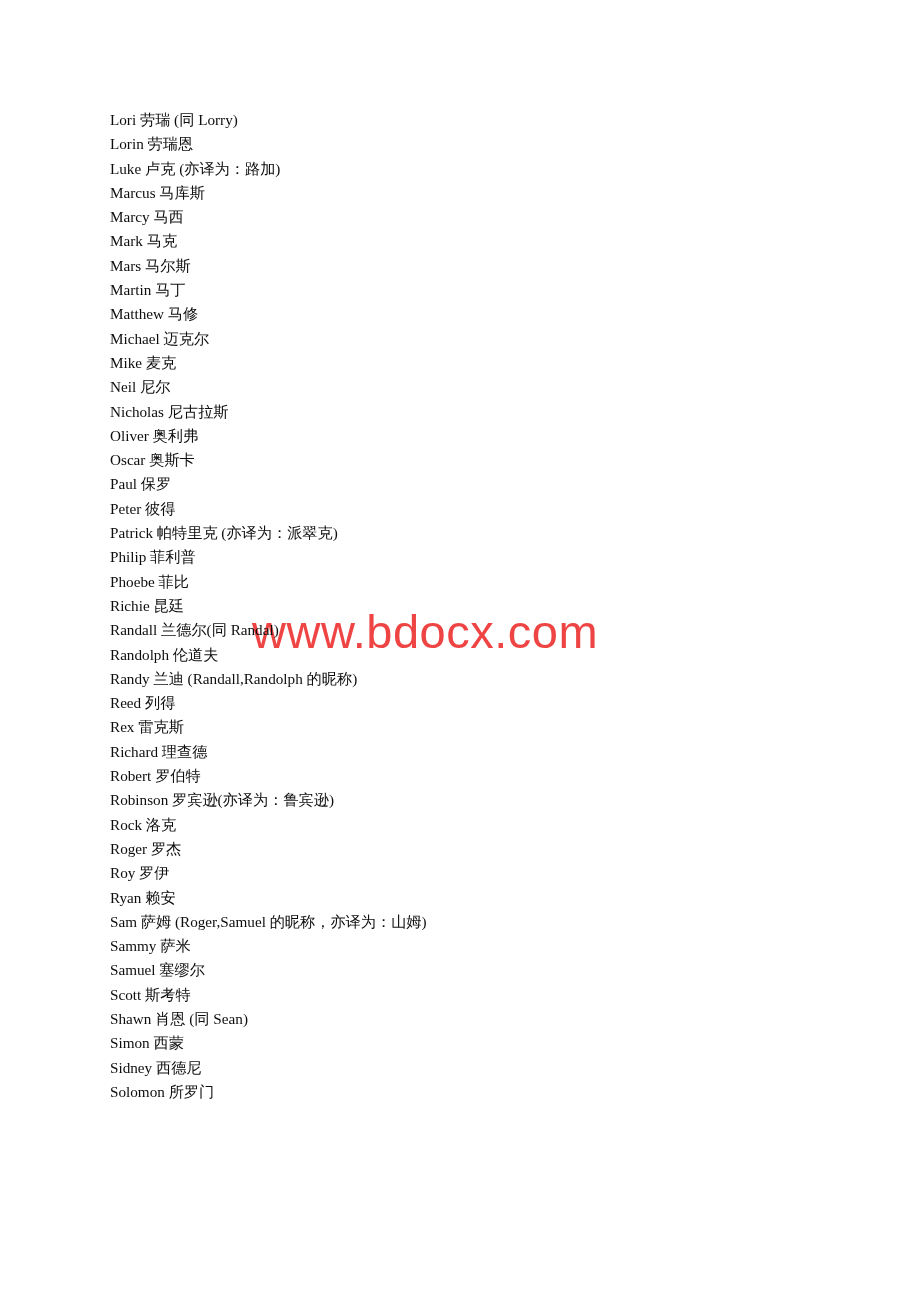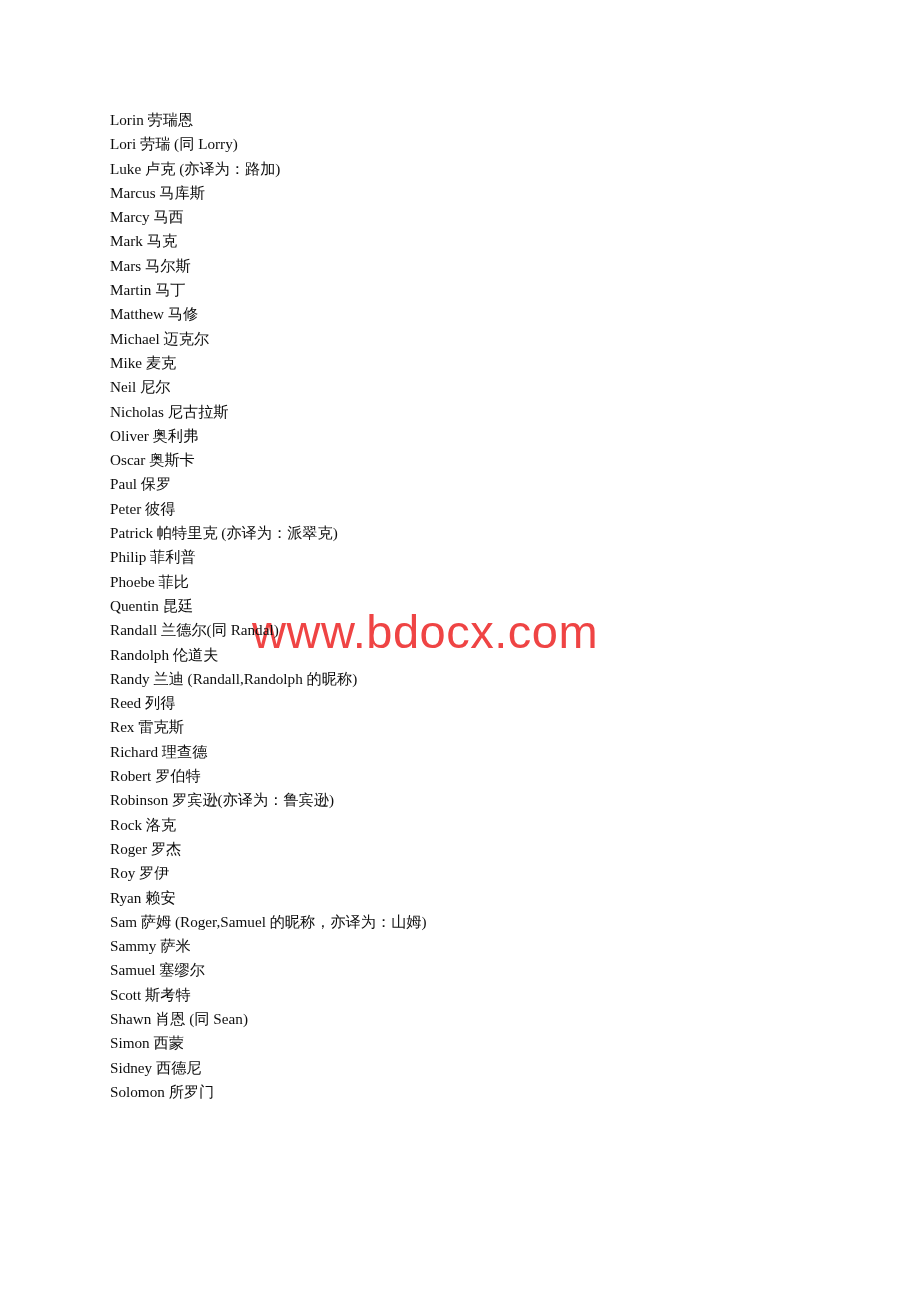--- a/index.html
+++ b/index.html
@@ -61,41 +61,41 @@
   }
 </style>
 </head>
 <body>
 
 <div class="page-surface"></div>
 
 <div id="watermark">www.bdocx.com</div>
 
 <div id="name-list">
+    <div class="name-line">Lori 劳瑞 (同 Lorry)</div>
     <div class="name-line">Lorin 劳瑞恩</div>
-    <div class="name-line">Lori 劳瑞 (同 Lorry)</div>
     <div class="name-line">Luke 卢克 (亦译为：路加)</div>
     <div class="name-line">Marcus 马库斯</div>
     <div class="name-line">Marcy 马西</div>
     <div class="name-line">Mark 马克</div>
     <div class="name-line">Mars 马尔斯</div>
     <div class="name-line">Martin 马丁</div>
     <div class="name-line">Matthew 马修</div>
     <div class="name-line">Michael 迈克尔</div>
     <div class="name-line">Mike 麦克</div>
     <div class="name-line">Neil 尼尔</div>
     <div class="name-line">Nicholas 尼古拉斯</div>
     <div class="name-line">Oliver 奥利弗</div>
     <div class="name-line">Oscar 奥斯卡</div>
     <div class="name-line">Paul 保罗</div>
     <div class="name-line">Peter 彼得</div>
     <div class="name-line">Patrick 帕特里克 (亦译为：派翠克)</div>
     <div class="name-line">Philip 菲利普</div>
     <div class="name-line">Phoebe 菲比</div>
-    <div class="name-line">Quentin 昆廷</div>
+    <div class="name-line">Richie 昆廷</div>
     <div class="name-line">Randall 兰德尔(同 Randal)</div>
     <div class="name-line">Randolph 伦道夫</div>
     <div class="name-line">Randy 兰迪 (Randall,Randolph 的昵称)</div>
     <div class="name-line">Reed 列得</div>
     <div class="name-line">Rex 雷克斯</div>
     <div class="name-line">Richard 理查德</div>
     <div class="name-line">Robert 罗伯特</div>
     <div class="name-line">Robinson 罗宾逊(亦译为：鲁宾逊)</div>
     <div class="name-line">Rock 洛克</div>
     <div class="name-line">Roger 罗杰</div>

